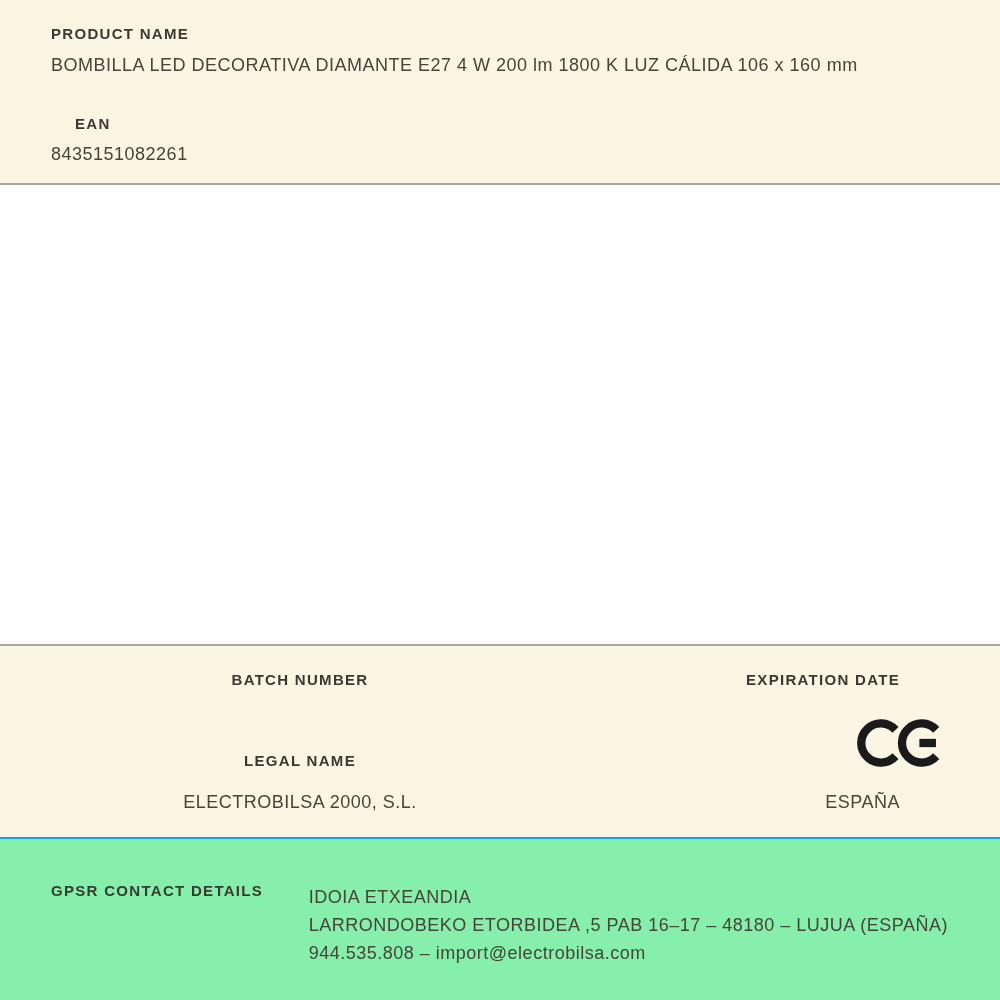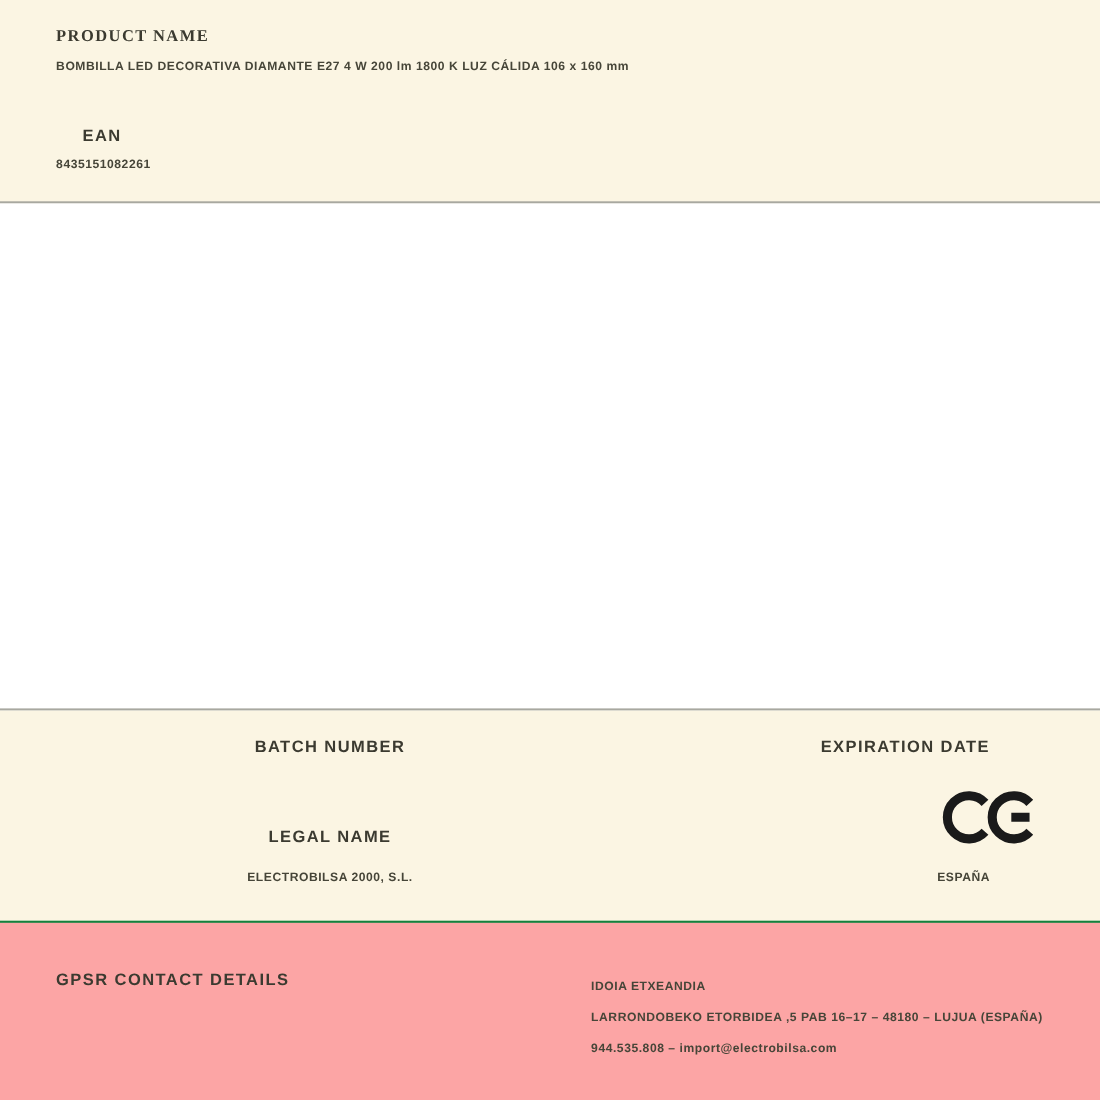--- a/index.html
+++ b/index.html
@@ -20,44 +20,43 @@
     border-bottom: 2px solid #A8A8A0;
   }
   .sec-blank {
     top: 185px; height: 459px;
     background: #ffffff;
     border-bottom: 2px solid #A8A8A0;
   }
   .sec-info {
     top: 646px; height: 191px;
     background: #FBF5E3;
-    border-bottom: 2px solid #15803d;
+    border-bottom: 2px solid #0ea5e9;
   }
   .sec-contact {
     top: 839px; bottom: 0;
-    background: #fca5a5;
+    background: #86efac;
   }
 
   .abs { position: absolute; white-space: nowrap; }
 
   .hdr {
     font-weight: bold;
     font-size: 15px;
     letter-spacing: 1.3px;
     color: #3B3A30;
   }
   .val {
-    font-size: 11px;
+    font-size: 18px;
     letter-spacing: 0.5px;
     color: #464538;
-    font-weight: bold;
   }
 
   
-  .product-name-label { left: 51px; top: 25px; font-family: Liberation Serif, serif; }
+  .product-name-label { left: 51px; top: 25px; }
   .product-name-value { left: 51px; top: 55px; }
   .ean-label          { left: 51px; top: 115px; margin-left: 24px; }
   .ean-value          { left: 51px; top: 144px; text-align: center; }
 
   
   .col-a { left: 100px; width: 400px; text-align: center; }
   .col-b { left: 500px; width: 400px; text-align: right; }
   .row-batch-hdr  { top: 25px; }
   .row-batch-val  { top: 55px; }
   .row-legal-hdr  { top: 106px; }

